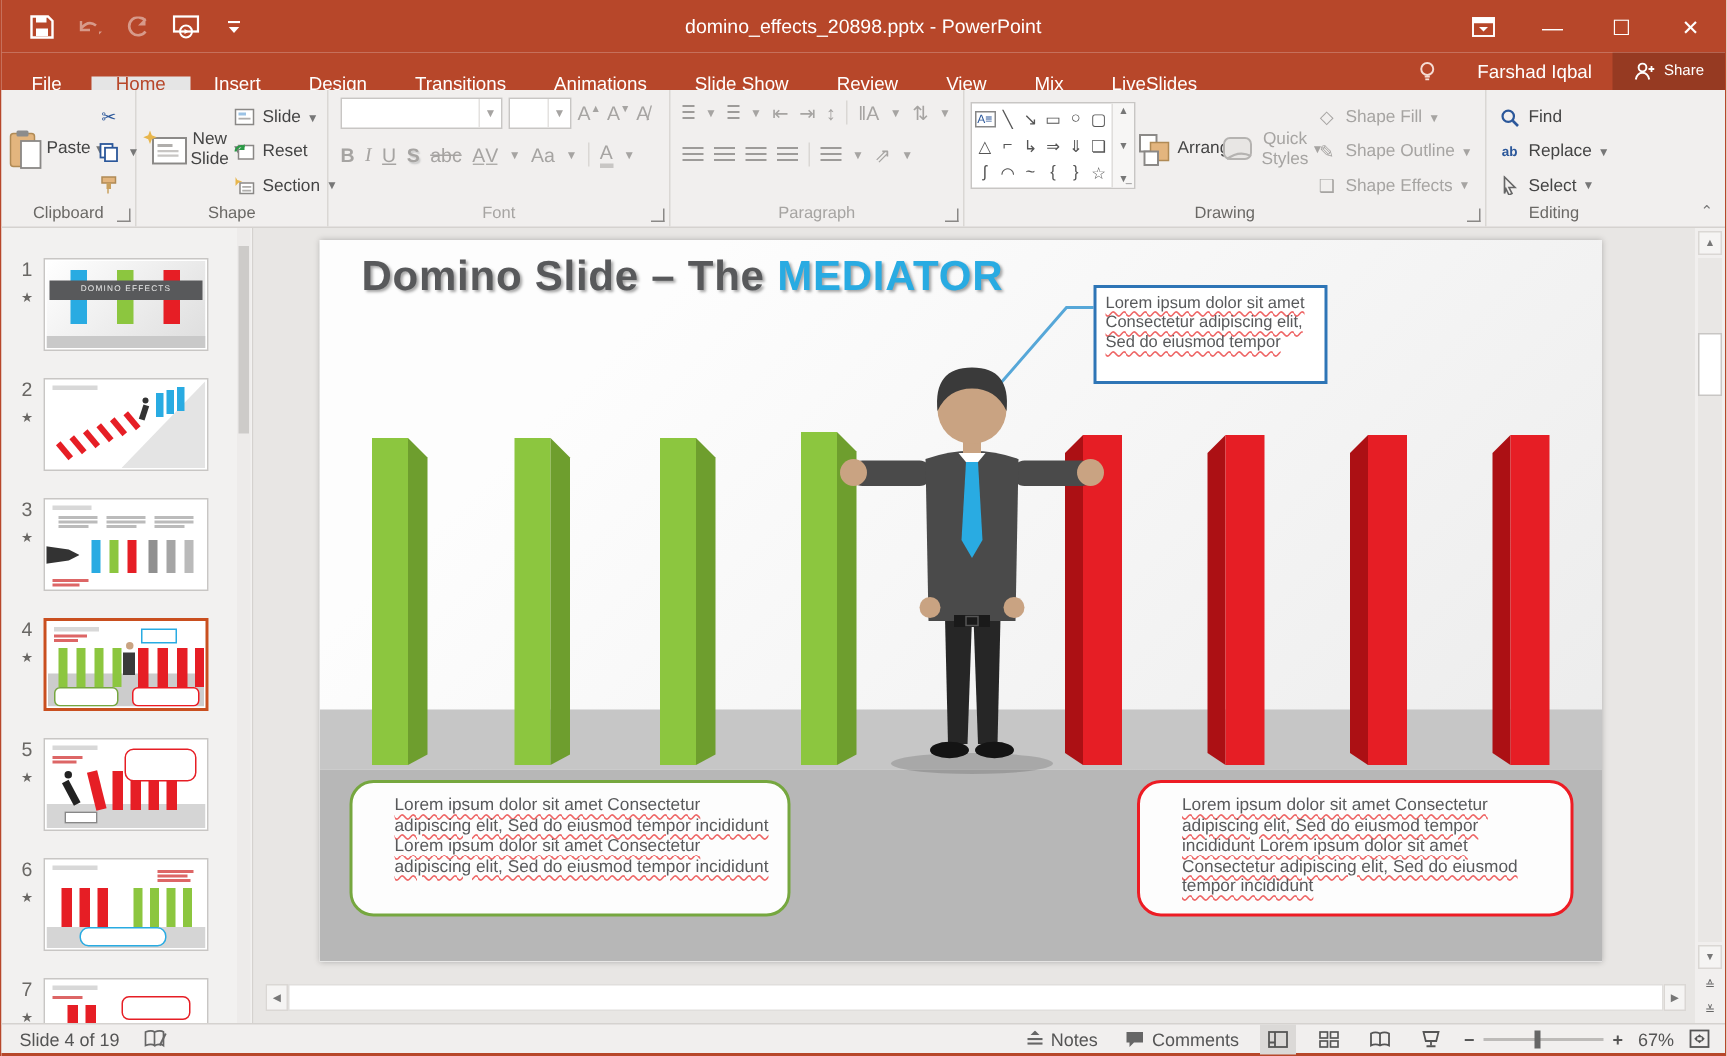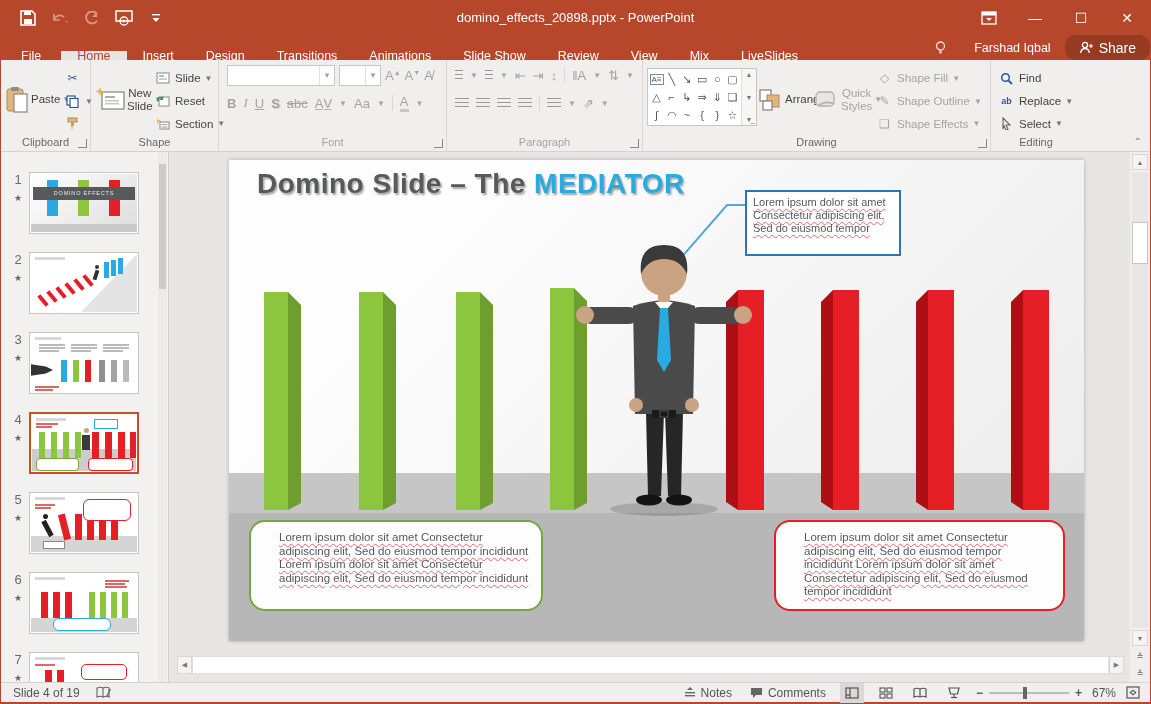--- a/index.html
+++ b/index.html
@@ -17,21 +17,21 @@
   .winbtn { width:46px; height:35px; display:flex; align-items:center; justify-content:center; font-size:14px; color:#fff; }
 
   
   .tabrow { position:absolute; left:0; top:35px; right:0; height:25px; background:#B7472A; display:flex; align-items:stretch; color:#fff; }
   .tab { padding:0 16px; display:flex; align-items:center; font-size:12.5px; cursor:default;margin-top:16px; }
   .tab.active { background:#e5e5e5; color:#B7472A; }
   .tab.file { padding:0 20px; }
   .tabrow-right { margin-left:auto; display:flex; align-items:center; }
   .tellme { display:flex; align-items:center; gap:6px; padding:0 14px; font-size:12.5px; color:#F6DCD4; }
   .username { padding:0 14px; font-size:12.5px; }
-  .sharebtn { display:flex; align-items:center; gap:6px; padding:0 14px; height:25px; background:rgba(0,0,0,.18); font-size:14px;border-radius:10px; }
+  .sharebtn { display:flex; align-items:center; gap:6px; padding:0 14px; height:25px; background:rgba(0,0,0,.18); font-size:10px; }
 
   
   .ribbon { position:absolute; left:0; top:60px; right:0; height:92px; background:#F1EFEE; border-bottom:1px solid #D5D2CF; display:flex; }
   .rgroup { position:relative; border-right:1px solid #DAD7D4; padding:4px 4px 18px 4px; display:flex; }
   .glabel { position:absolute; left:0; right:0; bottom:3px; text-align:center; font-size:11px; color:#6A6865; }
   .launcher { position:absolute; right:3px; bottom:3px; width:9px; height:9px; border-right:1.5px solid #8A8886; border-bottom:1.5px solid #8A8886; }
   .bigbtn { width:56px; display:flex; flex-direction:row; align-items:center; justify-content:flex-start; gap:2px; padding-top:3px; font-size:11.5px; color:#444; text-align:center; line-height:1.15; }
   .bigicon { width:30px; height:30px; display:flex; align-items:center; justify-content:center; }
   .smallcol { display:flex; flex-direction:column; justify-content:flex-start; gap:4px; padding-top:5px; }
   .smallbtn { display:flex; align-items:center; gap:4px; font-size:11.5px; color:#444; height:20px; padding:0 3px; }
@@ -57,21 +57,21 @@
   .thumbnum { width:22px; font-size:13px; color:#6A6865; text-align:center; }
   .thumbnum .star { font-size:9px; color:#6A6865; margin-top:6px; }
   .minibox { width:110px; height:62px; background:#fff; border:1px solid #C8C6C4; padding:1px; }
   .thumbitem.selected .minibox { border:2.5px solid #C94F1F; }
   .mini { position:relative; width:100%; height:100%; overflow:hidden; background:#fff; }
   .panel-scroll { position:absolute; right:1px; top:0; bottom:0; width:9px; background:#EDEBEA; }
   .panel-scroll .pthumb { position:absolute; left:1px; right:1px; top:12px; height:125px; background:#CDCBC9; }
 
   
   .slideregion { position:relative; flex:1; background:#E8E6E4; }
-  .canvas { position:absolute; left:60px; top:8px; width:855px; height:481px; background:linear-gradient(135deg,#FDFDFD 20%,#ECECEC 90%); box-shadow:0 0 4px rgba(0,0,0,.25); overflow:hidden; }
+  .canvas { position:absolute; left:44px; top:8px; width:855px; height:481px; background:linear-gradient(135deg,#FDFDFD 20%,#ECECEC 90%); box-shadow:0 0 4px rgba(0,0,0,.25); overflow:hidden; }
   .slidetitle { position:absolute; left:28px; top:8px; font-size:28px; font-weight:700; letter-spacing:.5px; text-shadow:1.5px 1.5px 2px rgba(0,0,0,.35); white-space:nowrap; }
   .note { position:absolute; left:34px; top:56px; width:340px; font-size:15.5px; font-weight:700; line-height:1.3; white-space:pre-line; }
   .callout { position:absolute; left:516px; top:30px; width:156px; height:66px; background:#fff; border:2px solid #2E75B6; padding:4px 6px; font-size:11px; line-height:1.2; color:#58595B; }
   .canvas-svg { position:absolute; left:0; top:0; }
   .lorembox { position:absolute; top:360px; height:91px; background:#FDFDFD; border-radius:16px; padding:9px 12px 8px 28px; font-size:11.5px; line-height:1.18; color:#58595B; }
   .lorembox.left { left:20px; width:294px; border:2px solid #76A73F; }
   .lorembox.right { left:545px; width:291px; border:2px solid #ED1C24; }
   .wavy { text-decoration:underline; text-decoration-style:wavy; text-decoration-color:#E66; text-decoration-thickness:1px; text-underline-offset:2px; }
 
   

